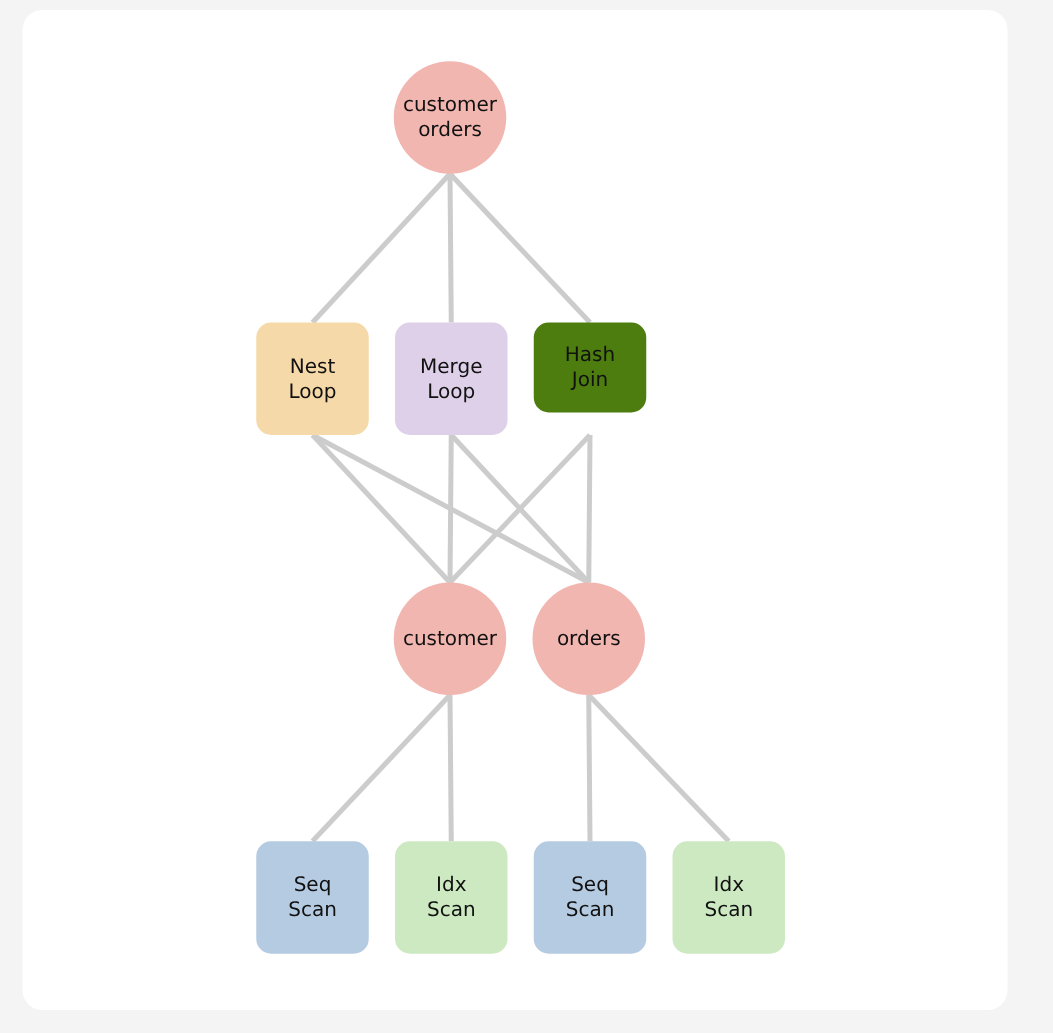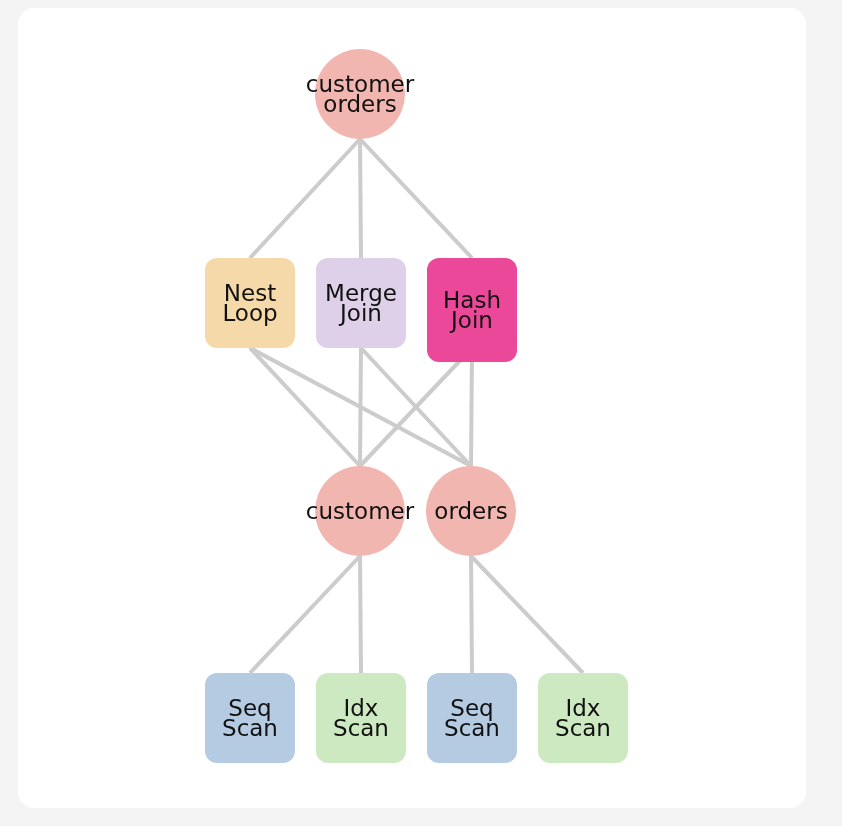--- a/index.html
+++ b/index.html
@@ -17,21 +17,21 @@
     border-radius:16px;
   }
   #graph{
     position:absolute;
     left:0;top:0;
     width:842px;height:826px;
   }
   .node{position:absolute;display:flex;align-items:center;justify-content:center;text-align:center;}
   .node .lbl{
     color:#111111;
-    font-size:23px;
+    font-size:16px;
     line-height:20px;
     letter-spacing:0px;
     white-space:pre-line;
     pointer-events:none;
   }
   .circle{border-radius:50%;}
   .rect{border-radius:12px;}
 </style>
 </head>
 <body style="background: rgb(244, 244, 245);">
@@ -60,23 +60,23 @@
     <div class="node circle" style="left: 315px; top: 49px; width: 90px; height: 90px; background: rgb(242, 182, 176);">
       <span class="lbl">customer
 orders</span>
     </div>
     <div class="node rect" style="left: 205px; top: 258px; width: 90px; height: 90px; background: rgb(246, 217, 168);">
       <span class="lbl">Nest
 Loop</span>
     </div>
     <div class="node rect" style="left: 316px; top: 258px; width: 90px; height: 90px; background: rgb(221, 208, 232);">
       <span class="lbl">Merge
-Join</span>
+Loop</span>
     </div>
-    <div class="node rect" style="left: 427px; top: 258px; width: 90px; height: 104px; background: #ec4899;">
+    <div class="node rect" style="left: 427px; top: 258px; width: 90px; height: 72px; background: #4d7c0f;">
       <span class="lbl">Hash
 Join</span>
     </div>
     <div class="node circle" style="left: 315px; top: 466px; width: 90px; height: 90px; background: rgb(242, 182, 176);">
       <span class="lbl">customer</span>
     </div>
     <div class="node circle" style="left: 426px; top: 466px; width: 90px; height: 90px; background: rgb(242, 182, 176);">
       <span class="lbl">orders</span>
     </div>
     <div class="node rect" style="left: 205px; top: 673px; width: 90px; height: 90px; background: rgb(181, 203, 226);">

